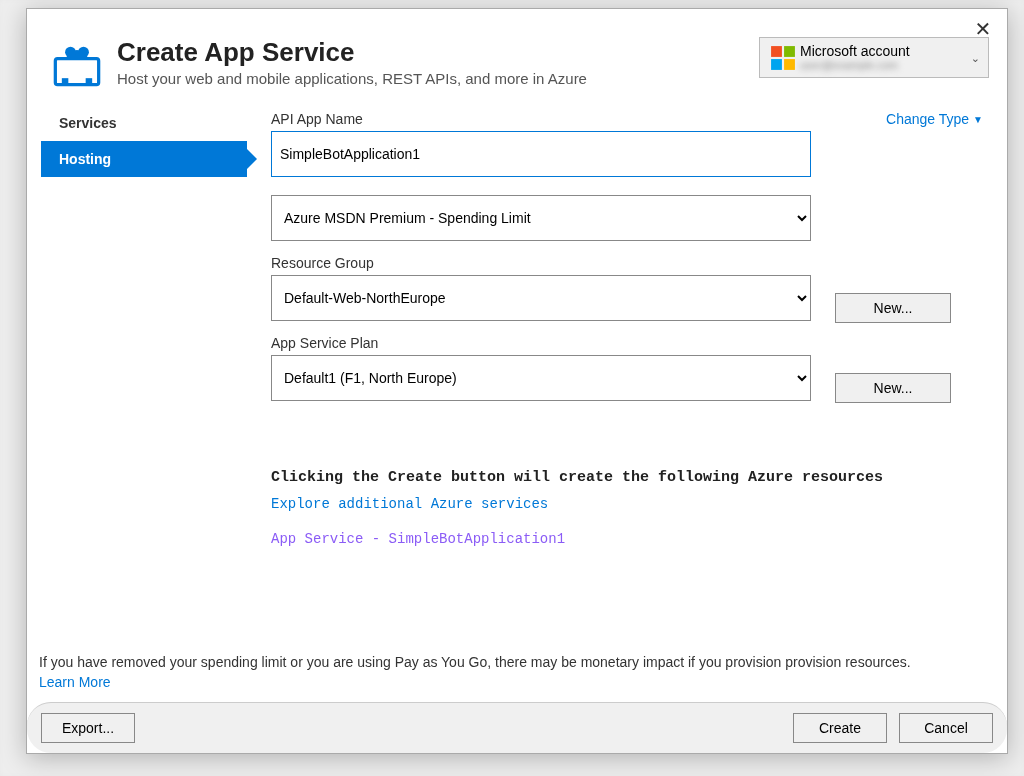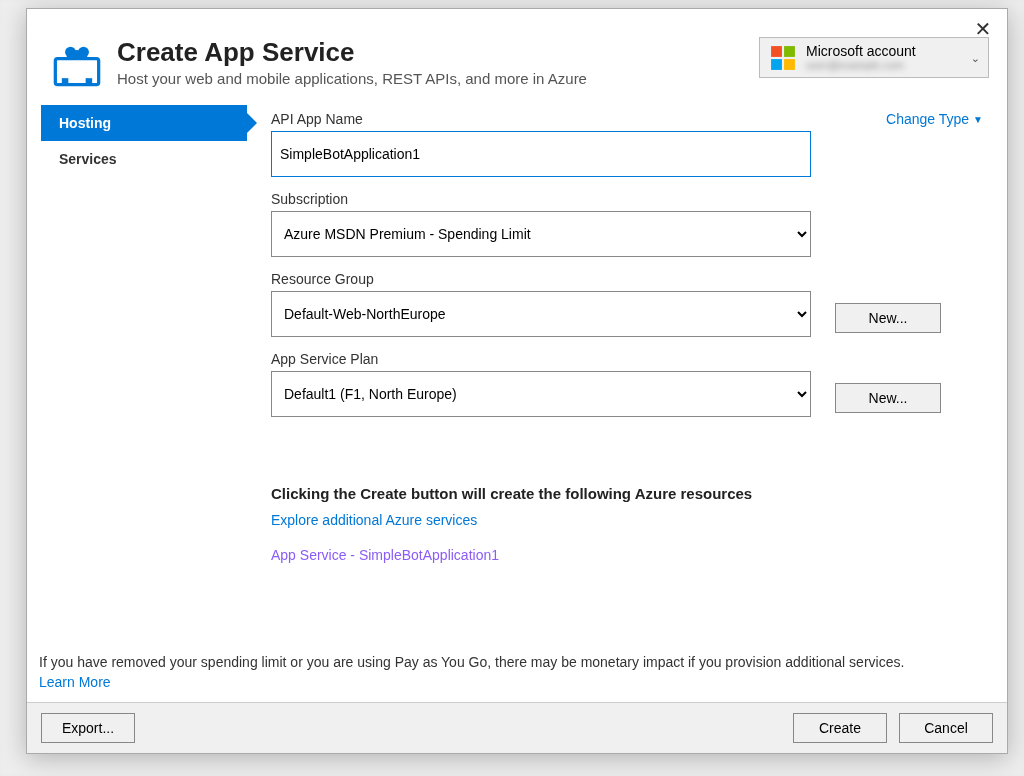--- a/index.html
+++ b/index.html
@@ -66,21 +66,21 @@
     .subtitle {
       font-size: 15px;
       color: #555;
     }
     .account-box {
       border: 1px solid #bbb;
       background: #f0f0f0;
       padding: 6px 28px 6px 10px;
       display: flex;
       align-items: center;
-      gap: 10px;
+      gap: 4px;
       min-width: 230px;
       position: relative;
     }
     .ms-logo { width: 26px; height: 26px; flex:none; }
     .acct-text { font-size: 14px; line-height: 1.1; }
     .acct-email { font-size: 11px; color: #888; filter: blur(3px); }
     .acct-caret { position:absolute; right:8px; top:50%; transform:translateY(-50%); font-size:11px; color:#555; }
     .body {
       display: flex;
       flex: 1;
@@ -140,37 +140,38 @@
     .btn {
       border: 1px solid #888;
       background: #f0f0f0;
       font-size: 14px;
       padding: 4px 0;
       cursor: pointer;
       text-align: center;
       height: 30px;
       line-height: 20px;
     }
-    .btn.small { width: 106px; margin-top:16px; }
-    .summary-block { margin-top: 54px; }
+    .btn.small { width: 116px; margin-top:22px; }
+    .summary-block { margin-top: 54px; font-family: Liberation Mono, monospace; }
     .summary-head { font-weight: 700; font-size: 15px; color:#222; }
     .explore-link { color: #0078d7; font-size: 14px; margin-top: 10px; display:inline-block; cursor:pointer; }
     .resource-line { font-size: 14px; color:#8b5cf6; margin-top: 18px; }
     .footer-note {
       padding: 0 12px 12px 12px;
       font-size: 14px;
       color: #333;
     }
     .learn-more { color:#0078d7; cursor:pointer; display:inline-block; margin-top:4px; }
     .button-bar {
       background: #f0f0f0;
       border-top: 1px solid #ccc;
       padding: 10px 14px;
       display: flex;
       gap: 12px;
+      border-radius: 24px;
     }
     .btn.footer { width: 94px; }
     .spacer { flex:1; }
   </style>
 </head>
 <body>
 
 <div class="backdrop"></div>
 
 <div class="dialog">
@@ -200,36 +201,35 @@
       <div>
         <div class="acct-text">Microsoft account</div>
         <div class="acct-email">user@example.com</div>
       </div>
       <span class="acct-caret">⌄</span>
     </div>
   </div>
 
   <div class="body">
     <div class="sidebar">
+      <div class="nav-item">Services</div>
       <div class="nav-item active">Hosting</div>
-      <div class="nav-item">Services</div>
     </div>
 
     <div class="form">
 
       <div class="row-label">
         <span class="field-label">API App Name</span>
         <span class="change-type">
           <span>Change Type</span>
           <span class="caret-down">▼</span>
         </span>
       </div>
       <input class="text active" type="text" value="SimpleBotApplication1" style="">
 
-      <div class="field-label">Subscription</div>
       <select class="sel">
         <option>Azure MSDN Premium - Spending Limit</option>
       </select>
 
       <div class="field-label">Resource Group</div>
       <div class="field-row">
         <select class="sel">
           <option>Default-Web-NorthEurope</option>
         </select>
         <button class="btn small">New...</button>
@@ -246,21 +246,21 @@
       <div class="summary-block">
         <div class="summary-head">Clicking the Create button will create the following Azure resources</div>
         <a class="explore-link">Explore additional Azure services</a>
         <div class="resource-line">App Service - SimpleBotApplication1</div>
       </div>
 
     </div>
   </div>
 
   <div class="footer-note">
-    <div>If you have removed your spending limit or you are using Pay as You Go, there may be monetary impact if you provision additional services.</div>
+    <div>If you have removed your spending limit or you are using Pay as You Go, there may be monetary impact if you provision provision resources.</div>
     <a class="learn-more">Learn More</a>
   </div>
 
   <div class="button-bar">
     <button class="btn footer">Export...</button>
     <div class="spacer"></div>
     <button class="btn footer">Create</button>
     <button class="btn footer">Cancel</button>
   </div>
 

